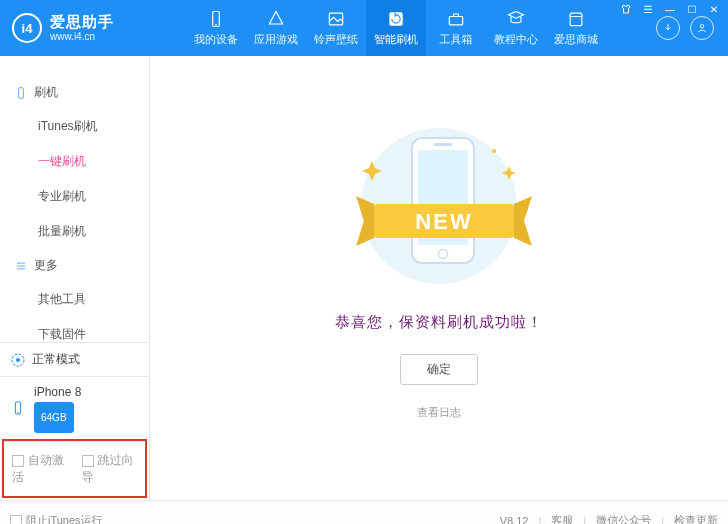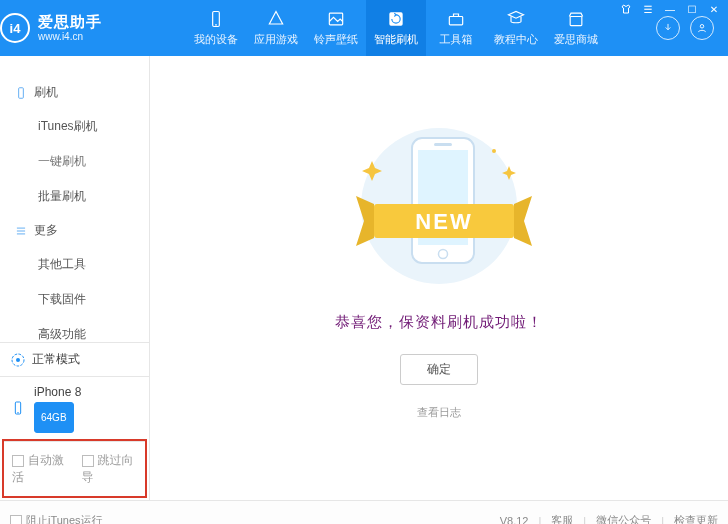--- a/index.html
+++ b/index.html
@@ -10,21 +10,21 @@
     background: #1e90f5;
     height: 56px;
     display: flex;
     align-items: stretch;
     color: #fff;
     position: relative;
   }
   .logo {
     display: flex;
     align-items: center;
-    padding: 0 0;
+    padding: 0 12px;
     width: 150px;
     gap: 8px;
   }
   .logo-icon {
     width: 30px; height: 30px; border: 2px solid #fff; border-radius: 50%;
     display: flex; align-items: center; justify-content: center;
     font-size: 13px; font-weight: bold; color:#fff;
   }
   .logo-text { display:flex; flex-direction:column; line-height:1.1; }
   .logo-title { font-size:15px; font-weight:bold; letter-spacing:1px; }
@@ -62,21 +62,21 @@
     width:150px; border-right:1px solid #e6e6e6; display:flex; flex-direction:column;
   }
   .side-scroll { flex:1; overflow:hidden; padding-top:20px; }
   .side-section-header {
     display:flex; align-items:center; gap:6px; padding:8px 14px; font-size:12px; color:#555;
   }
   .side-section-header svg { stroke:#5aa9f2; fill:none; stroke-width:1.6; }
   .side-item {
     padding:9px 14px 9px 38px; font-size:12px; color:#555; cursor:pointer;
   }
-  .side-item.active { color:#737373; }
+  .side-item.active { color:#ec4899; }
 
   .status-box {
     border-top:1px solid #e6e6e6; padding:8px 10px; display:flex; align-items:center; gap:6px;
     font-size:12px; color:#444;
   }
   .status-dot { width:16px; height:16px; }
   .device-box {
     border-top:1px solid #e6e6e6; padding:8px 10px; display:flex; align-items:center; gap:8px;
   }
   .device-info { display:flex; flex-direction:column; gap:3px; }
@@ -240,20 +240,21 @@
   <div class="sidebar">
     <div class="side-scroll">
       <div class="side-section-header">
         <svg width="14" height="14" viewBox="0 0 24 24">
             <rect x="8" y="3" width="8" height="18" rx="1.5"></rect>
           </svg>
         <span>刷机</span>
       </div>
       <div class="side-item">iTunes刷机</div>
       <div class="side-item active">一键刷机</div>
+      <div class="side-item">专业刷机</div>
       <div class="side-item">批量刷机</div>
 
       <div class="side-section-header">
         <svg width="14" height="14" viewBox="0 0 24 24">
             <line x1="5" y1="7" x2="19" y2="7"></line>
             <line x1="5" y1="12" x2="19" y2="12"></line>
             <line x1="5" y1="17" x2="19" y2="17"></line>
           </svg>
         <span>更多</span>
       </div>

